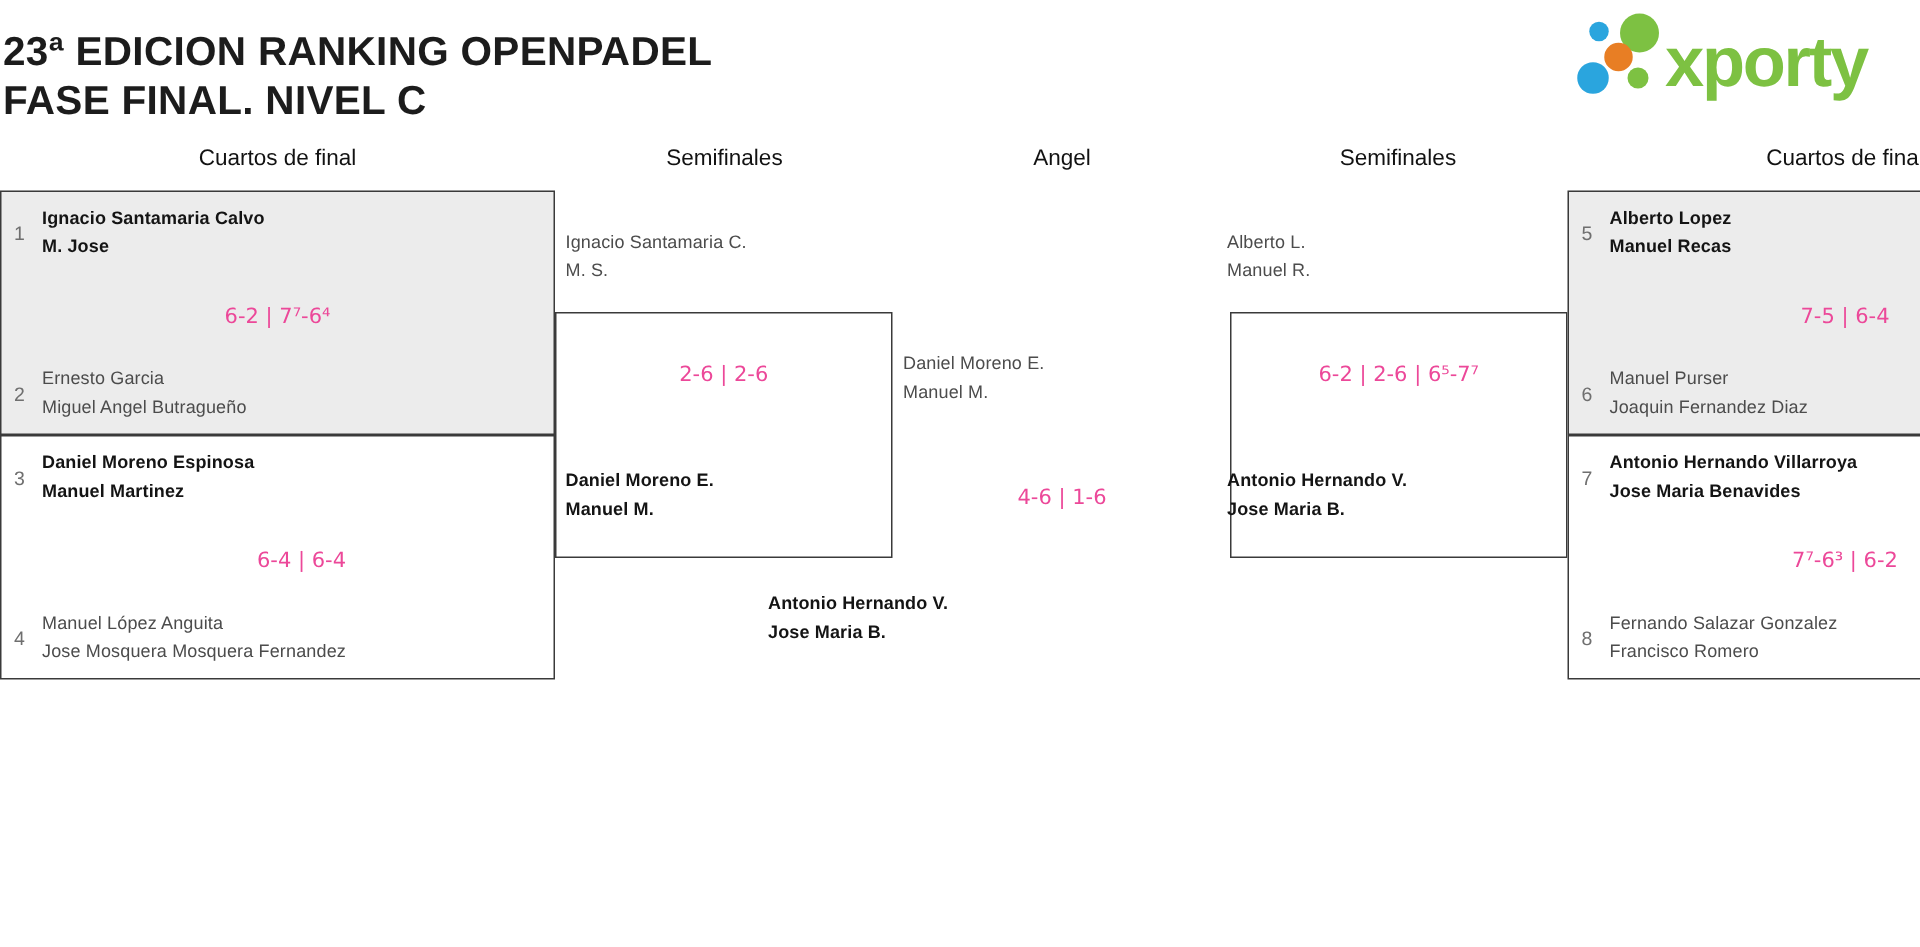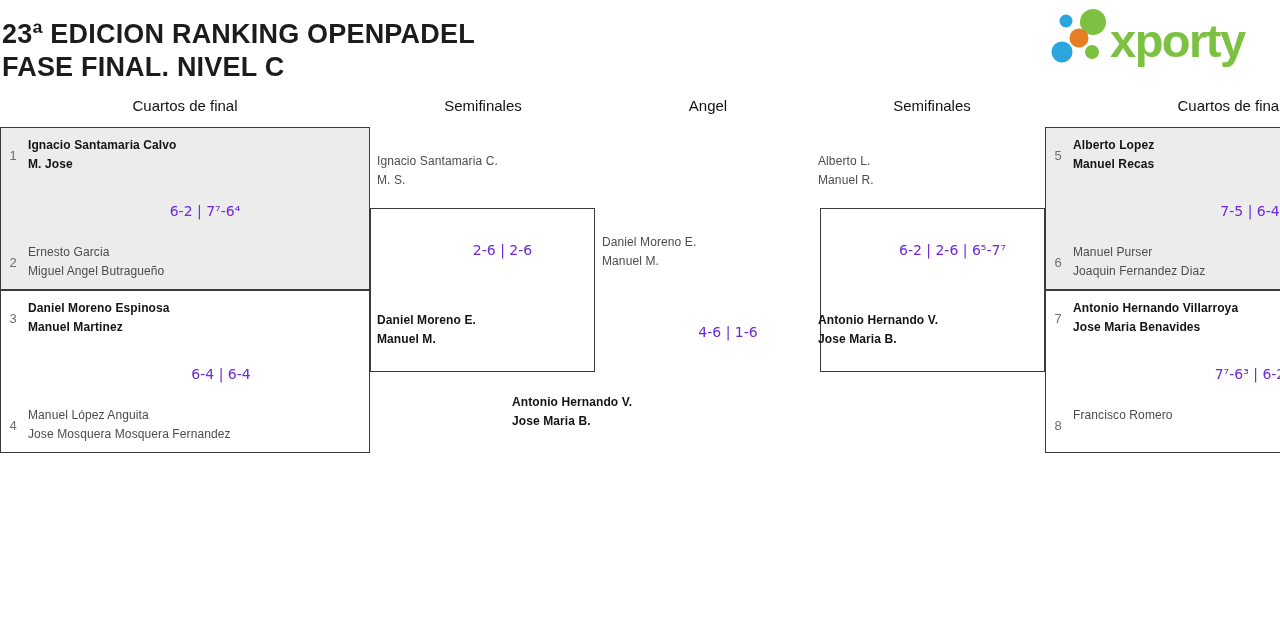--- a/index.html
+++ b/index.html
@@ -58,24 +58,23 @@
     letter-spacing: 0.1px;
     white-space: nowrap;
   }
   .team.winner { font-weight: 700; color: #141414; }
   .team.align-right { }
   .score {
     position: absolute;
     text-align: center;
     font-size: 14px;
     line-height: 19px;
-    color: #6d28d9;
+    color: #ec4899;
     font-family: "DejaVu Sans", "Liberation Sans", sans-serif;
     white-space: nowrap;
-    padding-left: 20px;
   }
 </style>
 </head>
 <body>
 
 <div class="page">
 
   <div class="title">
     <div>23ª EDICION RANKING OPENPADEL</div>
     <div>FASE FINAL. NIVEL C</div>
@@ -140,20 +139,21 @@
   </div>
 
   <div class="seed" style="left:1049px;top:309px">7</div>
   <div class="team winner" style="left:1073px;top:299px">
     <div>Antonio Hernando Villarroya</div>
     <div>Jose Maria Benavides</div>
   </div>
   <div class="score" style="left:1045px;top:365px;width:370px">7⁷-6³ | 6-2</div>
   <div class="seed" style="left:1049px;top:416px">8</div>
   <div class="team" style="left:1073px;top:406px">
+    <div>Fernando Salazar Gonzalez</div>
     <div>Francisco Romero</div>
   </div>
 
   <div class="team" style="left:377px;top:152px">
     <div>Ignacio Santamaria C.</div>
     <div>M. S.</div>
   </div>
   <div class="score" style="left:370px;top:241px;width:225px">2-6 | 2-6</div>
   <div class="team winner" style="left:377px;top:311px">
     <div>Daniel Moreno E.</div>

